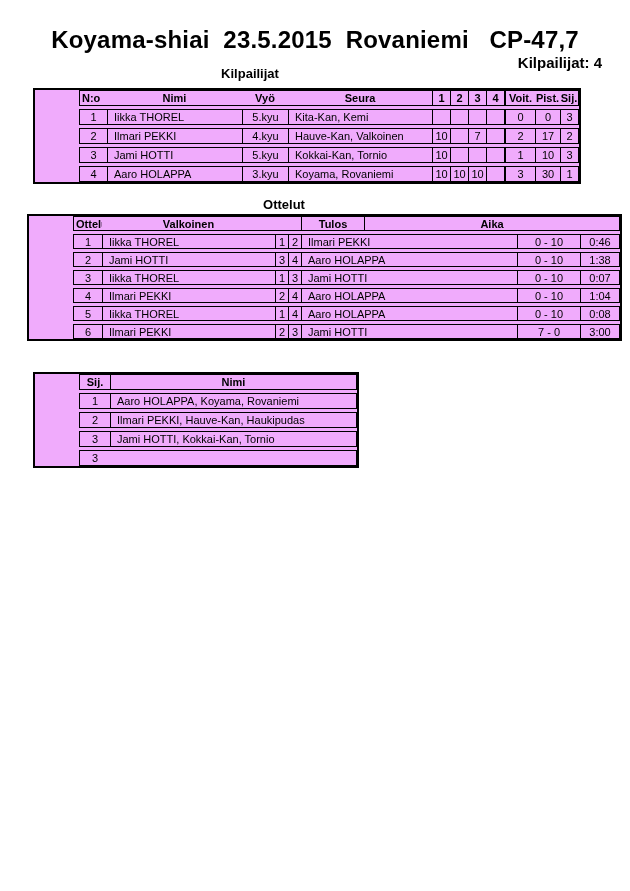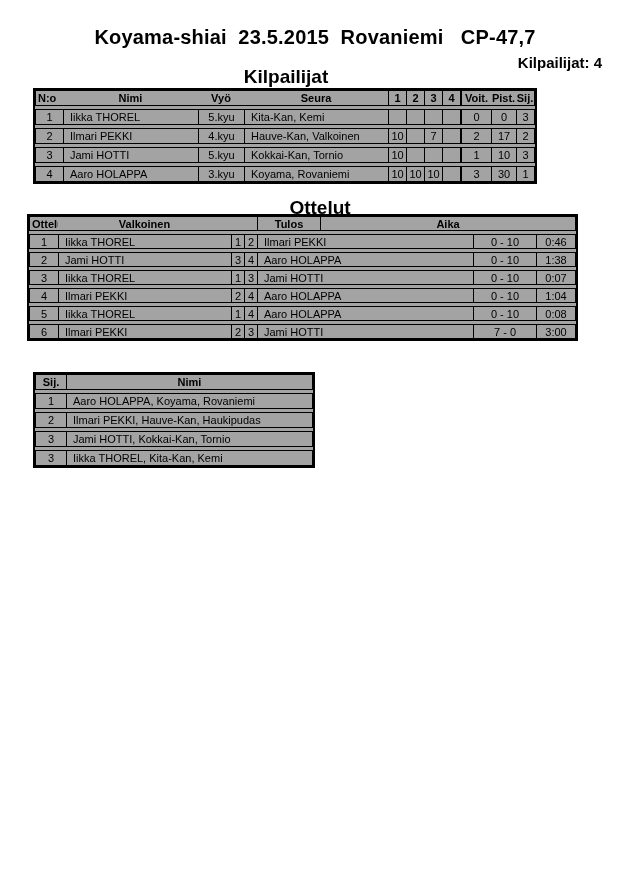--- a/index.html
+++ b/index.html
@@ -2,31 +2,31 @@
 <html><head>
 <meta charset="utf-8">
 <style>
   html,body{margin:0;padding:0;}
   body{
     width:630px;height:891px;background:#ffffff;color:#000;
     font-family:"Liberation Sans", sans-serif;position:relative;overflow:hidden;
   }
   .page-title{
     position:absolute;top:26px;left:0;width:630px;text-align:center;
-    font-size:20px;font-weight:bold;white-space:pre;letter-spacing:0.2px;
+    font-size:24px;font-weight:bold;white-space:pre;letter-spacing:0.2px;
   }
   .count-label{
     position:absolute;top:54px;right:28px;font-size:15px;font-weight:bold;
   }
-  .sec-title{position:absolute;font-size:19px;font-weight:bold;text-align:center;padding-left:36px;}
+  .sec-title{position:absolute;font-size:13px;font-weight:bold;text-align:center;}
   .sec-title.t1{top:66px;left:0;width:500px;}
   .sec-title.t2{top:197px;left:8px;width:552px;}
   .sec-title.t3{top:370px;left:0;width:348px;margin-top:12px;}
 
-  .tbl{position:absolute;border:2px solid #000;background:#a3a3a3;}
+  .tbl{position:absolute;border:2px solid #000;background:#f0abfc;padding-left:44px;}
   .tbl1{left:33px;top:88px;width:500px;}
   .tbl2{left:27px;top:214px;width:547px;}
   .tbl3{left:33px;top:372px;width:278px;}
 
   .trow{display:flex;border:1px solid #000;height:16px;box-sizing:border-box;align-items:stretch;}
   .tbl2 .trow{height:15px;}
   .trow + .trow{margin-top:3px;}
   .trow > div{
     box-sizing:border-box;display:flex;align-items:center;justify-content:center;
     font-size:11px;overflow:hidden;white-space:nowrap;
@@ -228,15 +228,14 @@
   <div class="trow">
     <div class="c3-sij">2</div>
     <div class="c3-name al">Ilmari PEKKI, Hauve-Kan, Haukipudas</div>
   </div>
   <div class="trow">
     <div class="c3-sij">3</div>
     <div class="c3-name al">Jami HOTTI, Kokkai-Kan, Tornio</div>
   </div>
   <div class="trow">
     <div class="c3-sij">3</div>
-    <div class="c3-name al">Iikka THOREL, Kita-Kan, Kemi</div>
   </div>
 </div>
 
 </body></html>

